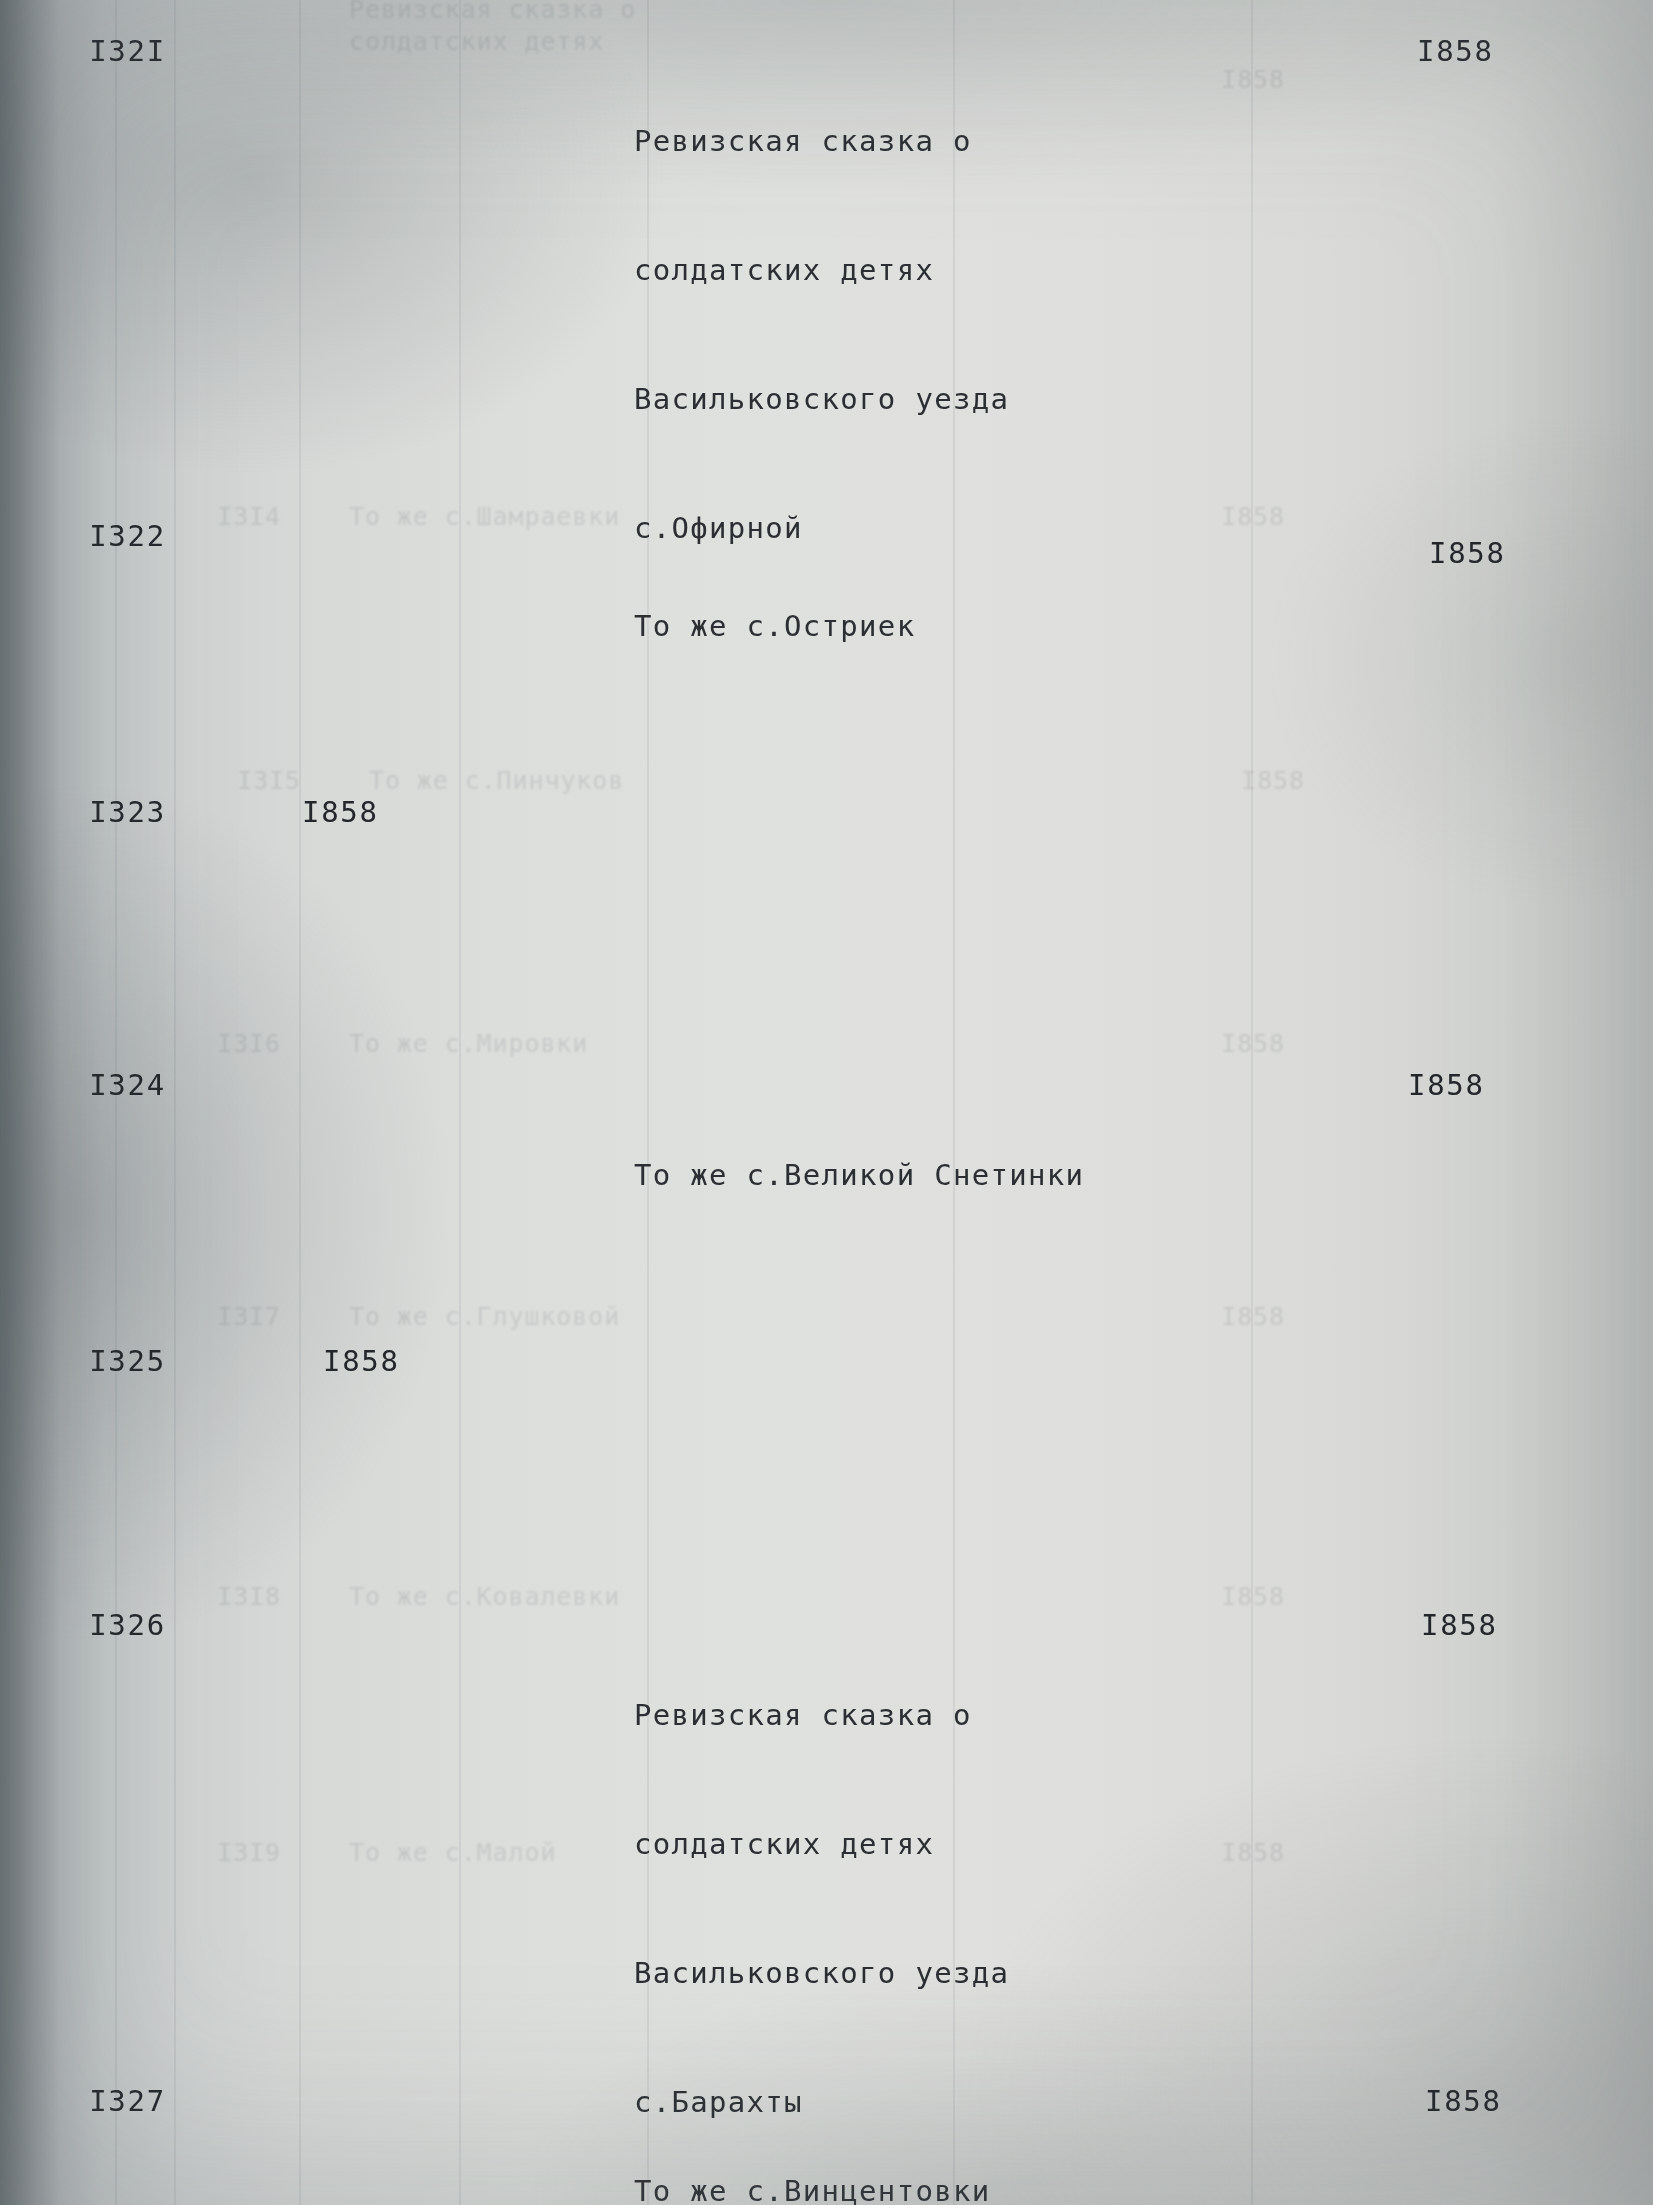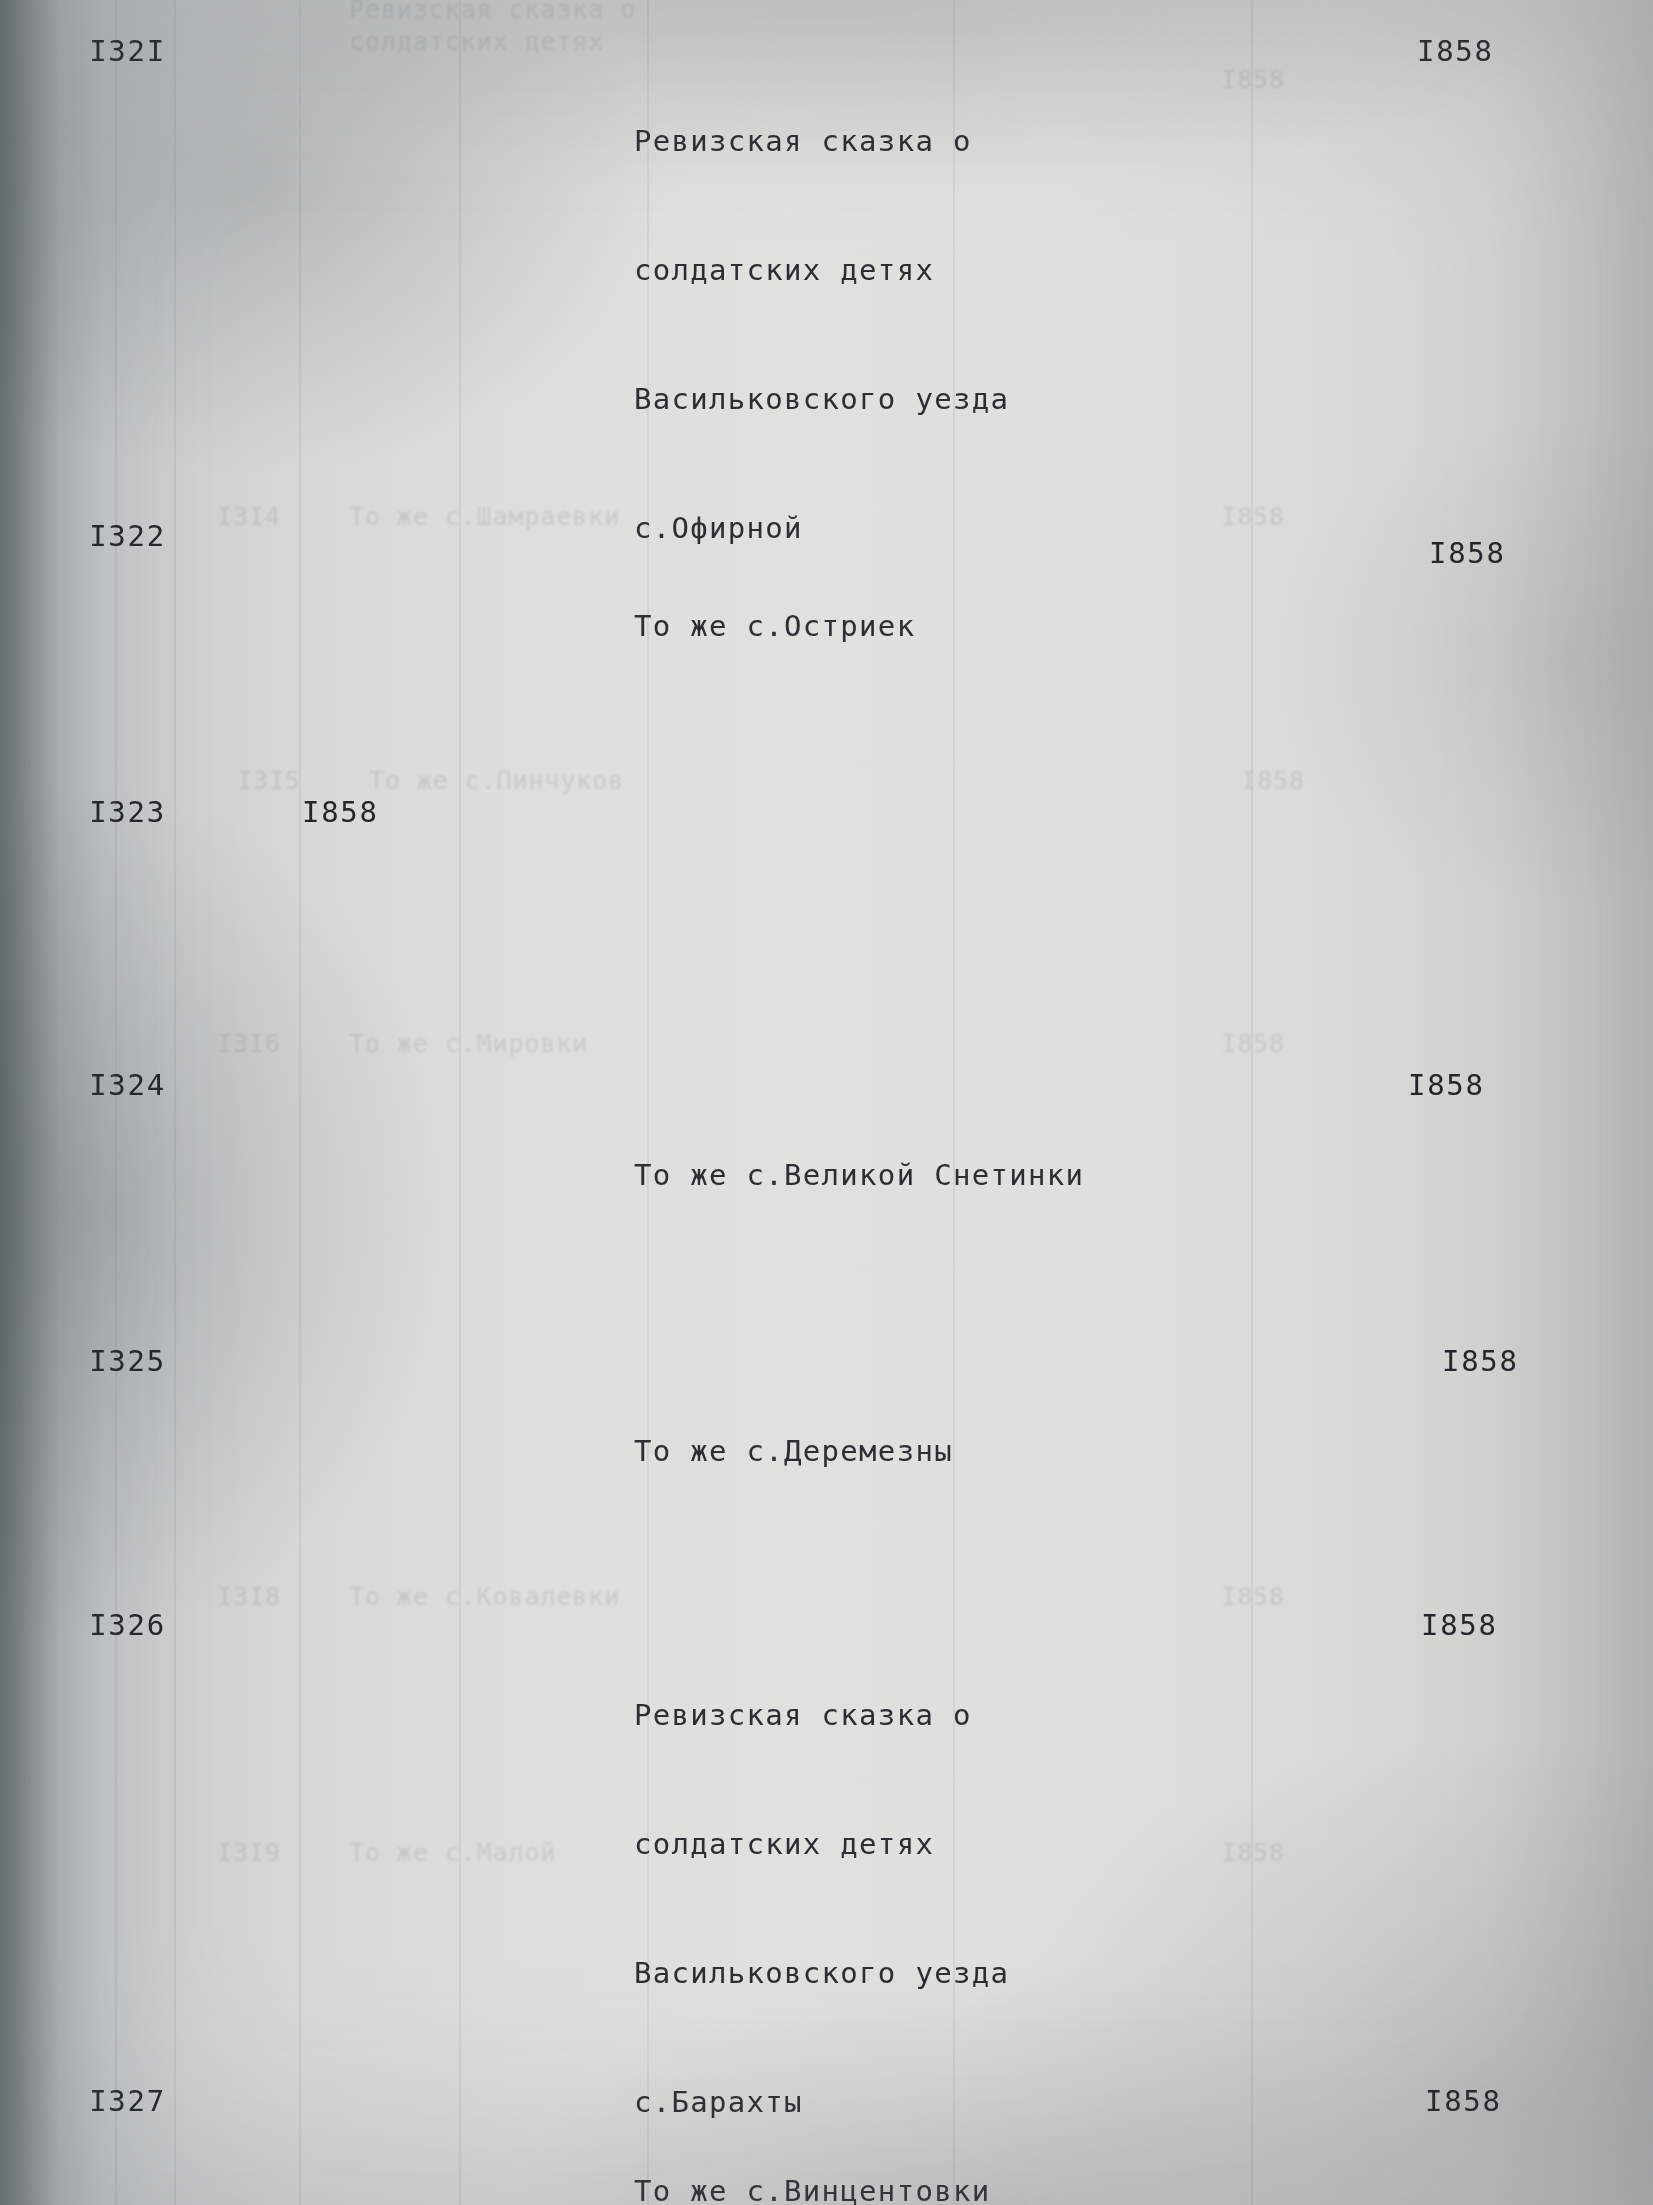--- a/index.html
+++ b/index.html
@@ -176,20 +176,25 @@
     <div class="bleed-row" style="top:766px;margin-left:20px;">
       <div class="bleed-num">I3I5</div>
       <div class="bleed-txt">То же с.Пинчуков</div>
       <div class="bleed-yr">I858</div>
     </div>
     <div class="bleed-row" style="top:1029px;">
       <div class="bleed-num">I3I6</div>
       <div class="bleed-txt">То же с.Мировки</div>
       <div class="bleed-yr">I858</div>
     </div>
+    <div class="bleed-row" style="top:1302px;">
+      <div class="bleed-num">I3I7</div>
+      <div class="bleed-txt">То же с.Глушковой</div>
+      <div class="bleed-yr">I858</div>
+    </div>
     <div class="bleed-row" style="top:1582px;">
       <div class="bleed-num">I3I8</div>
       <div class="bleed-txt">То же с.Ковалевки</div>
       <div class="bleed-yr">I858</div>
     </div>
     <div class="bleed-row" style="top:1838px;">
       <div class="bleed-num">I3I9</div>
       <div class="bleed-txt">То же с.Малой</div>
       <div class="bleed-yr">I858</div>
     </div>
@@ -224,23 +229,20 @@
     <div class="row" style="top:1068px;">
       <div class="col-num ink-dark">I324</div>
       <div class="col-desc">
         <span class="desc-line">То же с.Великой Снетинки</span>
       </div>
       <div class="col-year ink-dark" style="margin-left:34px;">I858</div>
     </div>
 
     <div class="row" style="top:1344px;">
       <div class="col-num ink-dark">I325</div>
-      <div class="col-desc">
-        <span class="desc-line">То же с.Деремезны</span>
-      </div>
       <div class="col-year ink-dark" style="margin-left:68px;">I858</div>
     </div>
 
     <div class="row" style="top:1608px;">
       <div class="col-num ink-dark">I326</div>
       <div class="col-desc">
         <span class="desc-line">Ревизская сказка о</span>
         <span class="desc-line">солдатских детях</span>
         <span class="desc-line">Васильковского уезда</span>
         <span class="desc-line">с.Барахты</span>

